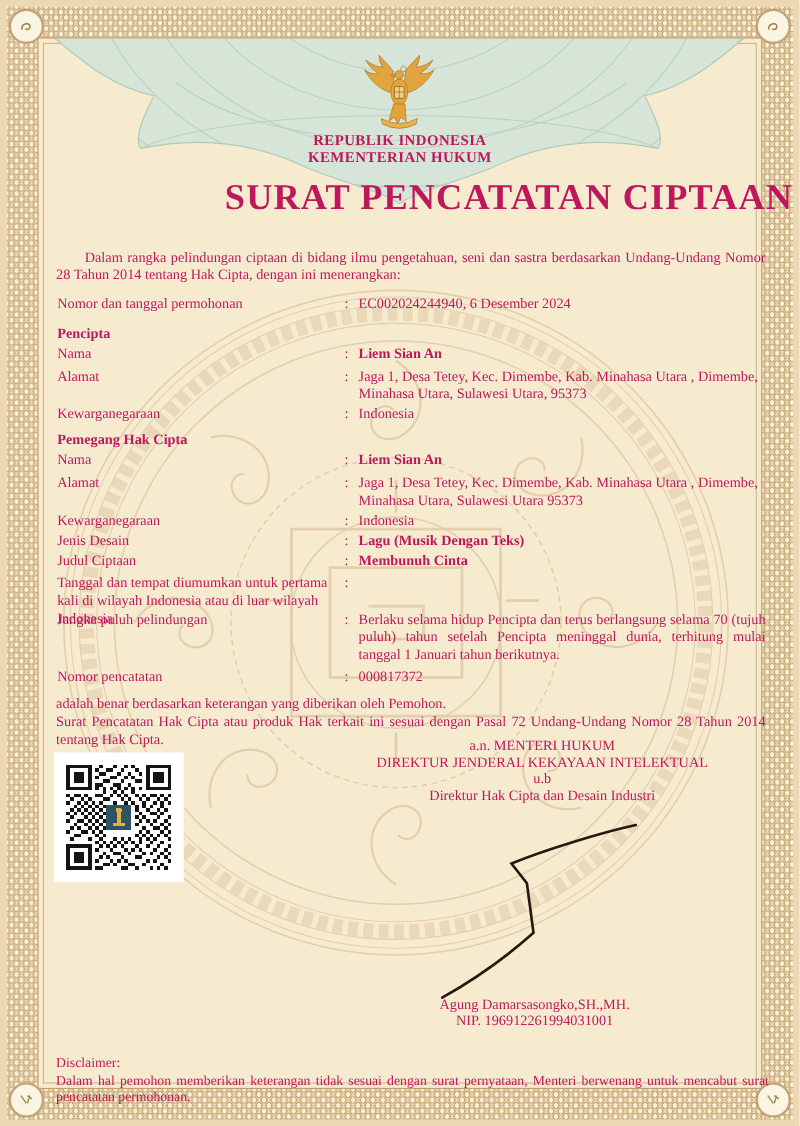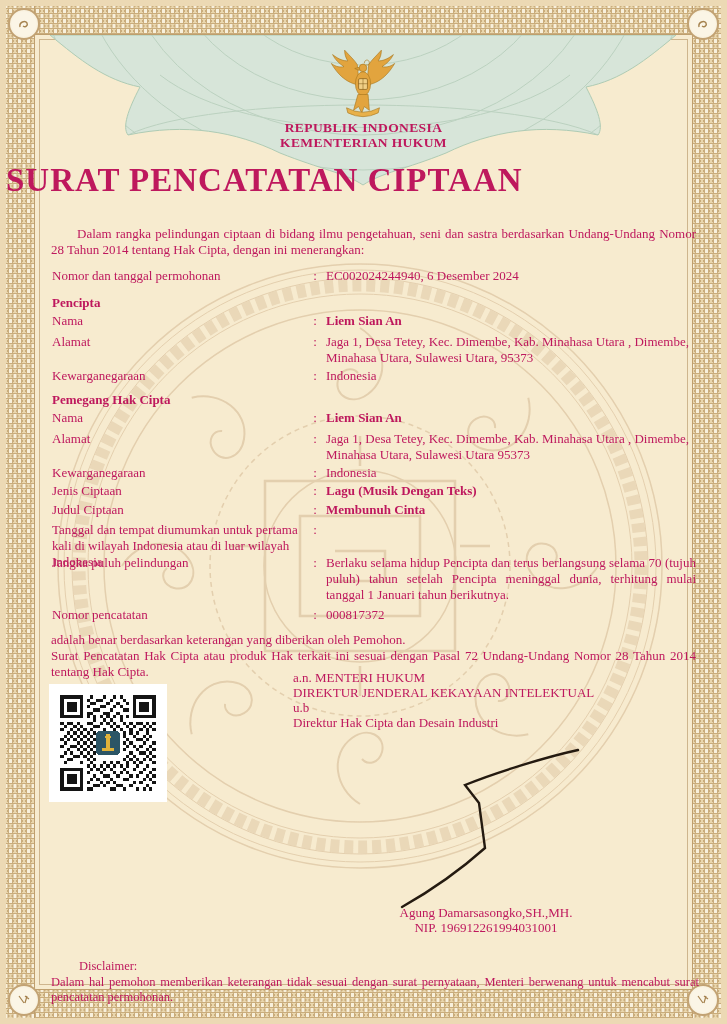--- a/index.html
+++ b/index.html
@@ -31,39 +31,39 @@
   }
   .c-tl{left:2px;top:2px}.c-tr{right:2px;top:2px}.c-bl{left:2px;bottom:2px}.c-br{right:2px;bottom:2px}
   .hairline{position:absolute;left:33px;top:33px;right:33px;bottom:33px;border:1px solid rgba(155,115,60,.45);pointer-events:none;}
 
   .green-lace{position:absolute;left:4px;top:29px;width:707px;height:215px;}
   .garuda{position:absolute;left:319px;top:38px;width:76px;height:82px;}
   .medallion{position:absolute;left:44px;top:250px;width:620px;height:620px;opacity:.8;}
 
   .hdr{position:absolute;left:0;width:715px;text-align:center;font-weight:bold;font-size:13.5px;letter-spacing:.4px;}
   .hdr1{top:114px}.hdr2{top:129px}
-  .title{position:absolute;left:0;top:156px;width:715px;text-align:left;font-weight:bold;font-size:33px;letter-spacing:1px;}
+  .title{position:absolute;left:0;top:156px;width:715px;text-align:right;font-weight:bold;font-size:33px;letter-spacing:1px;}
 
   .block{position:absolute;font-size:13px;line-height:16px;}
   .just{text-align:justify;}
   .indent{text-indent:26px;}
   .b{font-weight:bold;}
 
   .row{position:absolute;left:46px;width:644px;display:grid;grid-template-columns:252px 14px 1fr;column-gap:4px;font-size:13px;line-height:16px;align-items:start;}
   .row .colon{text-align:center;}
   .heading{position:absolute;left:46px;font-weight:bold;font-size:13px;line-height:16px;}
 
-  .sig-block{position:absolute;left:287px;top:664px;width:400px;font-size:13px;line-height:15px;}
+  .sig-block{position:absolute;left:287px;top:664px;width:400px;text-align:center;font-size:13px;line-height:15px;}
   .name-block{position:absolute;left:330px;top:899px;width:300px;text-align:center;font-size:13px;line-height:15px;}
   .signature-svg{position:absolute;left:330px;top:735px;width:260px;height:180px;}
 
   .qr-box{position:absolute;left:43px;top:678px;width:118px;height:118px;background:#ffffff;padding:8px;box-sizing:border-box;}
   .qr-box svg{width:100%;height:100%;display:block;}
 
-  .disc-label{position:absolute;left:45px;top:953px;font-size:12.5px;line-height:15px;margin-left:28px;}
+  .disc-label{position:absolute;left:45px;top:953px;font-size:12.5px;line-height:15px;}
   .disc-text{position:absolute;left:45px;top:969px;width:648px;font-size:12.5px;line-height:15px;}
 </style>
 </head>
 <body>
 
 <div class="page">
 
   <div class="band band-top"></div>
   <div class="band band-bottom"></div>
   <div class="band band-left"></div>
@@ -211,21 +211,21 @@
     <div class="val"><span>Jaga 1, Desa Tetey, Kec. Dimembe, Kab. Minahasa Utara , Dimembe,</span><br><span>Minahasa Utara, Sulawesi Utara 95373</span></div>
   </div>
 
   <div class="row" style="top:459px">
     <div class="lbl">Kewarganegaraan</div>
     <div class="colon">:</div>
     <div class="val">Indonesia</div>
   </div>
 
   <div class="row" style="top:477px">
-    <div class="lbl">Jenis Ciptaan</div>
+    <div class="lbl">Jenis Desain</div>
     <div class="colon">:</div>
     <div class="val b">Lagu (Musik Dengan Teks)</div>
   </div>
 
   <div class="row" style="top:496px">
     <div class="lbl">Judul Ciptaan</div>
     <div class="colon">:</div>
     <div class="val b">Membunuh Cinta</div>
   </div>
 

